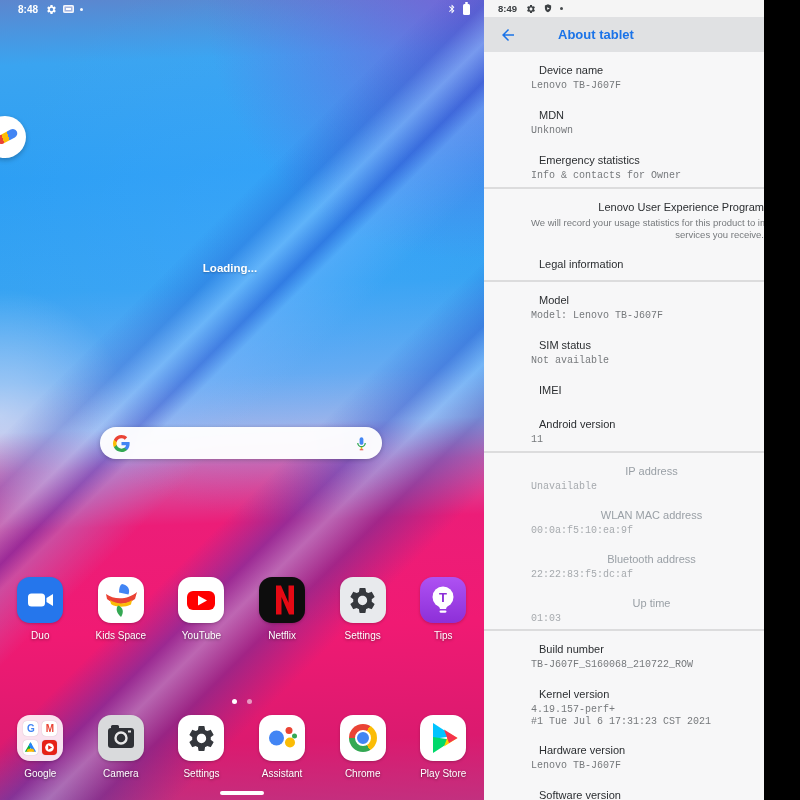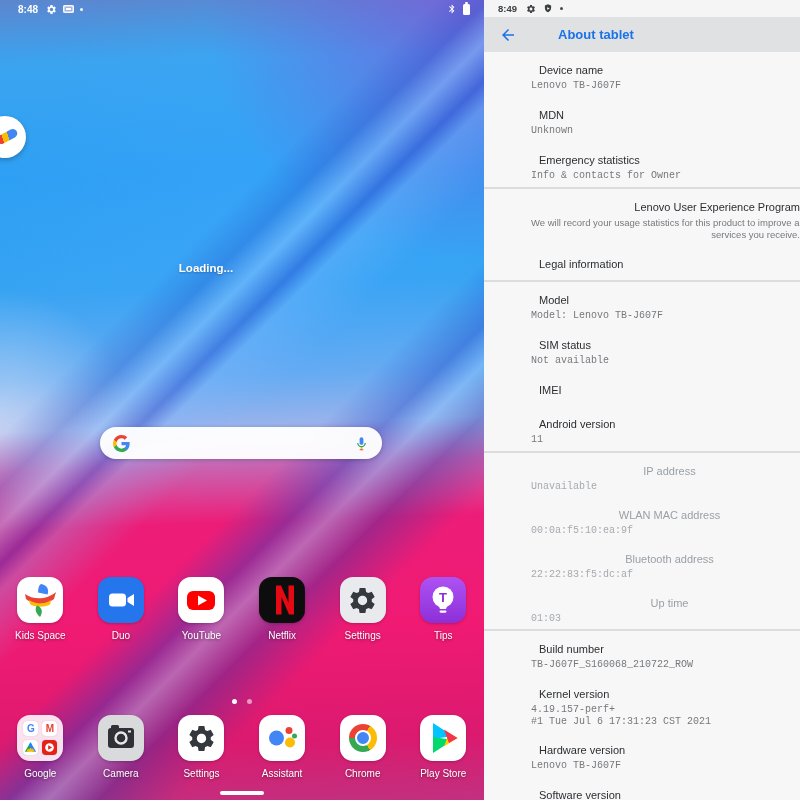--- a/index.html
+++ b/index.html
@@ -29,21 +29,21 @@
   .rect-ic{width:11px;height:8px;border-radius:2px;background:#fff;box-shadow:inset 0 0 0 1.5px rgba(255,255,255,.9), inset 0 0 0 3px rgba(90,120,200,.55);}
   .batt{width:7px;height:11px;border-radius:1.5px;background:#fff;position:relative;}
   .batt::before{content:"";position:absolute;top:-2px;left:2px;width:3px;height:2px;background:#fff;border-radius:1px;}
 
   .assist-bubble{position:absolute;left:-16px;top:116px;width:42px;height:42px;border-radius:50%;
     background:#fff;box-shadow:0 2px 5px rgba(0,0,0,.25);z-index:4;}
   .assist-bubble .pill{position:absolute;left:12px;top:16px;width:22px;height:9px;border-radius:5px;
     transform:rotate(-28deg);background:linear-gradient(100deg,#ea4335 0 30%,#fbbc05 30% 55%,#4285f4 55% 100%);}
 
   .loading-text{position:absolute;left:0;top:262px;width:412px;text-align:center;color:#fff;
-    font-size:11.5px;font-weight:bold;text-shadow:0 1px 2px rgba(0,0,0,.25);z-index:4;}
+    font-size:11.5px;font-weight:bold;text-shadow:0 1px 2px rgba(0,0,0,.25);z-index:4;padding-left:24px;}
 
   .search-bar{position:absolute;left:100px;top:427px;width:282px;height:32px;border-radius:17px;
     background:rgba(255,255,255,.96);box-shadow:0 1px 4px rgba(0,0,0,.22);display:flex;
     align-items:center;padding:0 13px;box-sizing:border-box;z-index:4;}
   .search-bar .grow{flex:1;}
 
   .apps-row{position:absolute;left:0;width:484px;display:flex;z-index:4;}
   .apps-row.row1{top:577px;}
   .apps-row.row2{top:715px;}
   .app-cell{width:80.6px;display:flex;flex-direction:column;align-items:center;}
@@ -70,21 +70,21 @@
     display:flex;align-items:center;justify-content:center;}
   .chrome-center{width:12px;height:12px;border-radius:50%;background:#4285f4;border:2.5px solid #fff;}
 
   .page-dots{position:absolute;left:0;top:699px;width:484px;display:flex;justify-content:center;gap:10px;z-index:4;}
   .page-dots .pd{width:5px;height:5px;border-radius:50%;}
   .pd.active{background:#fff;}
   .pd.inactive{background:rgba(255,255,255,.55);}
   .home-bar{position:absolute;left:220px;top:791px;width:44px;height:3.5px;border-radius:2px;background:#fff;z-index:4;}
 
   
-  .right-panel{position:absolute;left:484px;top:0;width:316px;height:800px;background:#f7f7f8;overflow:hidden;}
+  .right-panel{position:absolute;left:484px;top:0;width:280px;height:800px;background:#f7f7f8;overflow:hidden;}
   .sb-right{height:17px;background:#f5f5f5;display:flex;align-items:center;color:#3c4043;
     font-size:9.5px;font-weight:bold;padding:0 0 0 14px;}
   .sb-right .sb-ic{margin-right:7px;}
   .settings-header{height:35px;background:#e0e1e3;display:flex;align-items:center;padding:0 0 0 14px;}
   .back-arrow{width:20px;height:20px;display:flex;align-items:center;justify-content:center;}
   .header-title{margin-left:40px;color:#1a73e8;font-size:13px;font-weight:bold;text-align:right;}
 
   .section{background:#f7f7f8;}
   .divider{height:2px;background:#dcdcdd;}
   .item{box-sizing:border-box;padding:11px 0 0 47px;height:45px;overflow:visible;}
@@ -150,38 +150,38 @@
           <path fill="#4285f4" d="M12 14c1.66 0 3-1.34 3-3V5c0-1.66-1.34-3-3-3S9 3.34 9 5v6c0 1.66 1.34 3 3 3z"></path>
           <path fill="#34a853" d="M17 11c0 2.76-2.24 5-5 5s-5-2.24-5-5H5c0 3.53 2.61 6.43 6 6.92V21h2v-3.08c3.39-.49 6-3.39 6-6.92h-2z"></path>
           <rect fill="#fbbc05" x="11" y="18" width="2" height="3"></rect>
           <rect fill="#ea4335" x="9" y="21" width="6" height="1.6" rx=".8"></rect>
         </svg>
       </span>
     </div>
 
     <div class="apps-row row1">
       <div class="app-cell">
+        <div class="tile t-duo">
+          <svg width="46" height="46" viewBox="0 0 46 46">
+            <rect x="11" y="16.5" width="17" height="13" rx="3.5" fill="#fff"></rect>
+            <path fill="#fff" d="M29.5 21 L36 17 V29 L29.5 25 Z"></path>
+          </svg>
+        </div>
+        <div class="app-label">Duo</div>
+      </div>
+      <div class="app-cell">
         <div class="tile t-white">
           <svg width="46" height="46" viewBox="0 0 46 46">
             <path fill="#4285f4" d="M24 7 C29.5 8 32.5 12 30.5 17.5 L21 15.5 C21 11 22 8 24 7 Z"></path>
             <path fill="#ea4335" d="M8 17 C16 23 30 23 39 15 L37 22 C28 29 15 28 9 22 Z"></path>
             <path fill="#fbbc05" d="M12 23 C19 27.5 28 27.5 34 23 L33 27.5 C26 31 17 30 13 27 Z"></path>
             <path fill="#34a853" d="M20 28.5 C25.5 30.5 26 35 23 40 C18.5 36 17.5 31.5 20 28.5 Z"></path>
           </svg>
         </div>
         <div class="app-label">Kids Space</div>
-      </div>
-      <div class="app-cell">
-        <div class="tile t-duo">
-          <svg width="46" height="46" viewBox="0 0 46 46">
-            <rect x="11" y="16.5" width="17" height="13" rx="3.5" fill="#fff"></rect>
-            <path fill="#fff" d="M29.5 21 L36 17 V29 L29.5 25 Z"></path>
-          </svg>
-        </div>
-        <div class="app-label">Duo</div>
       </div>
       <div class="app-cell">
         <div class="tile t-white">
           <svg width="46" height="46" viewBox="0 0 46 46">
             <rect x="9" y="14" width="28" height="19" rx="6" fill="#f00"></rect>
             <path fill="#fff" d="M20 18.5 L29 23.5 L20 28.5 Z"></path>
           </svg>
         </div>
         <div class="app-label">YouTube</div>
       </div>

